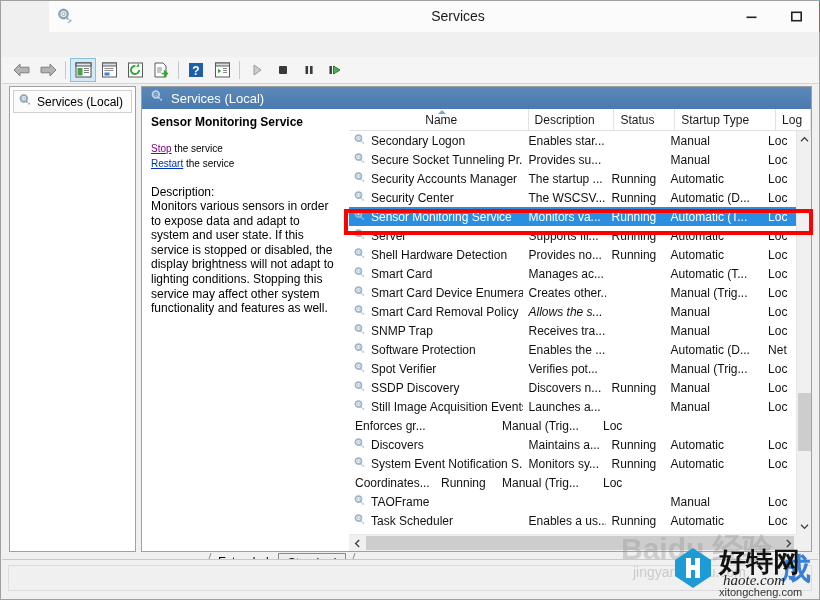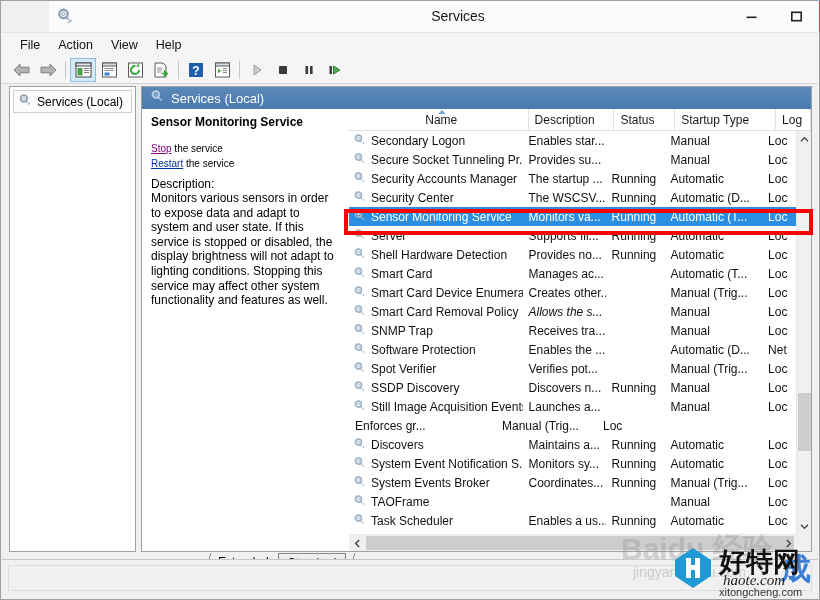--- a/index.html
+++ b/index.html
@@ -109,21 +109,21 @@
     padding: 6px 9px 0 9px;
   }
   .detail-title {
     font-size: 12px; font-weight: bold; color: #000; margin-bottom: 12px;
   }
   .detail-link-line { font-size: 10px; color: #000; line-height: 15px; }
   .detail-link {
     color: #800080; text-decoration: underline; cursor: pointer;
   }
   .detail-link.blue { color: #0033aa; }
-  .detail-desc-label { font-size: 12px; color: #000; margin-top: 6px; }
+  .detail-desc-label { font-size: 12px; color: #000; margin-top: 14px; }
   .detail-desc {
     font-size: 12px; color: #000; line-height: 14.6px; margin-top: 0px;
   }
 
   
   .listview {
     position: absolute; left: 206px; top: 22px; width: 463px; height: 442px;
     background: #ffffff;
     border-left: 1px solid #ffffff;
   }
@@ -291,26 +291,20 @@
           </svg>
       </div>
       <div class="win-btn close">
         <svg width="14" height="14" viewBox="0 0 14 14">
           <path d="M2.6 2.6 L11.4 11.4 M11.4 2.6 L2.6 11.4" stroke="#ffffff" stroke-width="1.7"></path>
         </svg>
       </div>
     </div>
   </div>
 
-  <div class="menubar">
-    <div class="menu-item">File</div>
-    <div class="menu-item">Action</div>
-    <div class="menu-item">View</div>
-    <div class="menu-item">Help</div>
-  </div>
 
   <div class="toolbar">
     <div class="tb-btn">
       <svg width="20" height="16" viewBox="0 0 20 16">
         <path d="M8 2 L2 8 L8 14 L8 10.8 L17 10.8 L17 5.2 L8 5.2 Z" fill="#b3b3b3" stroke="#808080" stroke-width="1"></path>
       </svg>
     </div>
     <div class="tb-btn">
       <svg width="20" height="16" viewBox="0 0 20 16">
         <path d="M12 2 L18 8 L12 14 L12 10.8 L3 10.8 L3 5.2 L12 5.2 Z" fill="#b3b3b3" stroke="#808080" stroke-width="1"></path>
@@ -706,29 +700,20 @@
                     <rect x="13.2" y="12.6" width="2.2" height="2.2" fill="#aabfd0"></rect>
                   </svg></span>
                 <span>System Event Notification S...</span>
               </div>
               <div class="lv-cell" style="width: 86px;">Monitors sy...</div>
               <div class="lv-cell" style="width: 61px;">Running</div>
               <div class="lv-cell" style="width: 101px;">Automatic</div>
               <div class="lv-cell" style="width: 35px;">Loc</div>
             </div>
             <div class="lv-row">
-              <div class="lv-cell name" style="width: 180px;">
-                <span><svg width="13" height="13" viewBox="0 0 18 18">
-                    <circle cx="7.5" cy="7" r="4.2" fill="none" stroke="#9fb5c9" stroke-width="2.4"></circle>
-                    <circle cx="7.5" cy="7" r="1.6" fill="#ffffff" stroke="#9fb5c9" stroke-width="1"></circle>
-                    <rect x="10.5" y="10.5" width="2.2" height="2.2" fill="#aabfd0"></rect>
-                    <rect x="13.2" y="12.6" width="2.2" height="2.2" fill="#aabfd0"></rect>
-                  </svg></span>
-                <span>System Events Broker</span>
-              </div>
               <div class="lv-cell" style="width: 86px;">Coordinates...</div>
               <div class="lv-cell" style="width: 61px;">Running</div>
               <div class="lv-cell" style="width: 101px;">Manual (Trig...</div>
               <div class="lv-cell" style="width: 35px;">Loc</div>
             </div>
             <div class="lv-row">
               <div class="lv-cell name" style="width: 180px;">
                 <span><svg width="13" height="13" viewBox="0 0 18 18">
                     <circle cx="7.5" cy="7" r="4.2" fill="none" stroke="#9fb5c9" stroke-width="2.4"></circle>
                     <circle cx="7.5" cy="7" r="1.6" fill="#ffffff" stroke="#9fb5c9" stroke-width="1"></circle>

